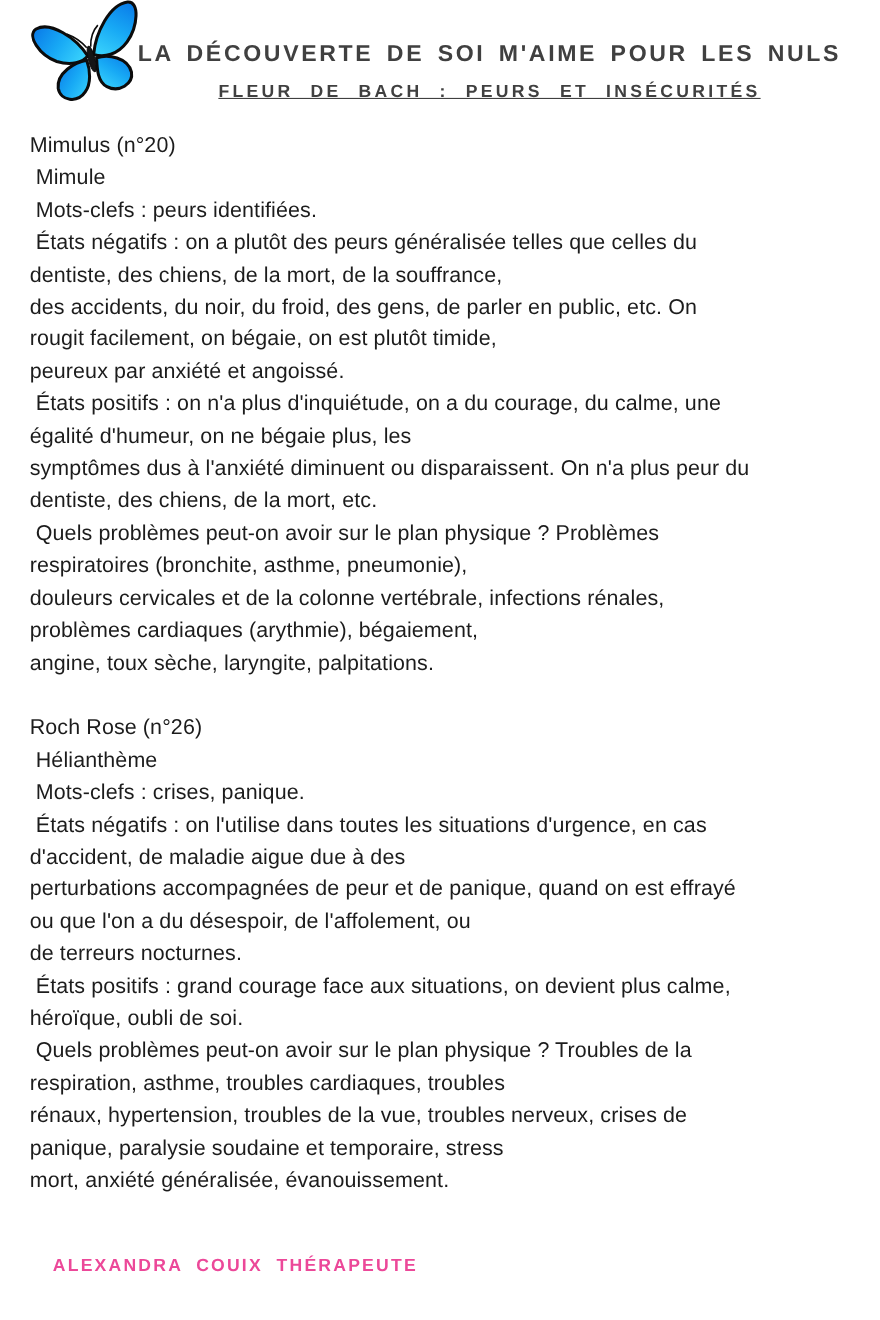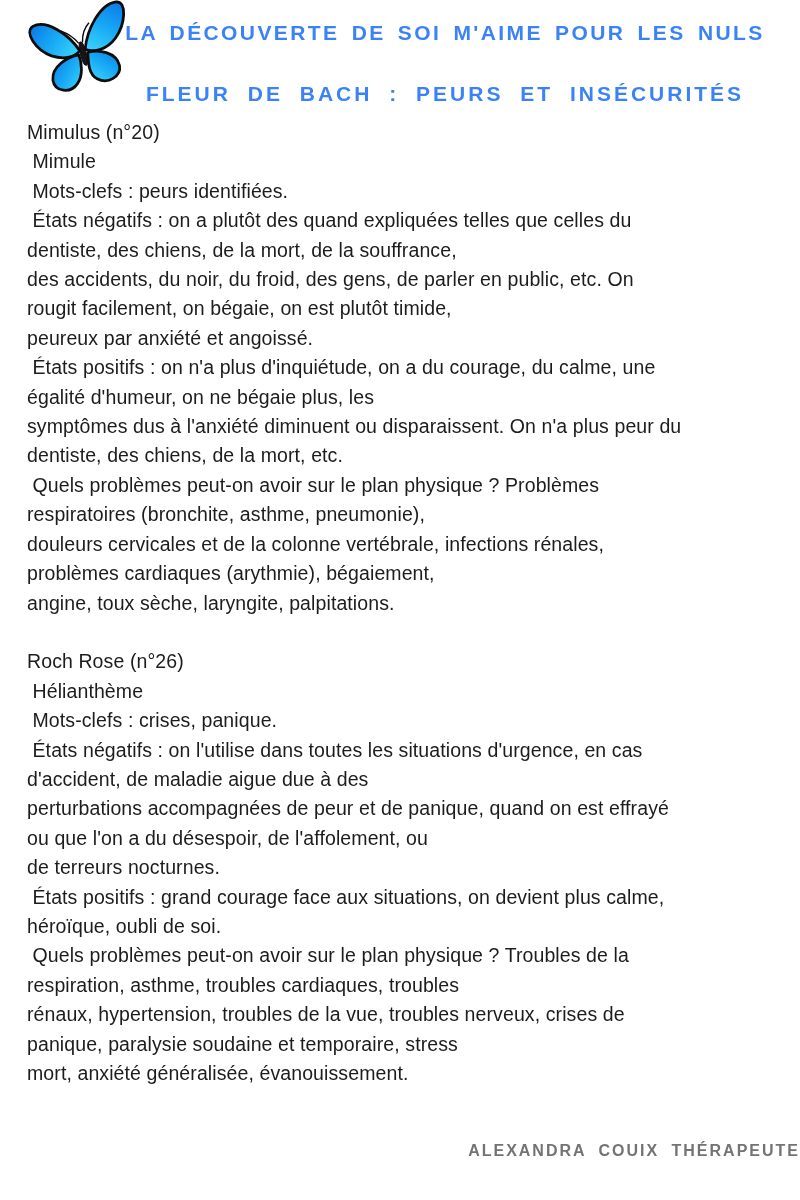--- a/index.html
+++ b/index.html
@@ -18,37 +18,38 @@
     top: 0px;
     width: 128px;
     height: 106px;
   }
   .logo-wrap svg { width: 100%; height: 100%; }
 
   .header-titles {
     position: absolute;
     left: 90px;
     right: 0;
-    top: 0;
+    top: 16px;
     text-align: center;
-    color: #3b82f6;
+    color: #404040;
   }
   .title-line1 {
     margin-top: 21px;
     font-size: 21px;
     font-weight: 700;
     letter-spacing: 2.4px;
     word-spacing: 4px;
   }
   .title-line2 {
-    margin-top: 37px;
-    font-size: 21px;
+    margin-top: 14px;
+    font-size: 16px;
     font-weight: 800;
     letter-spacing: 3px;
     word-spacing: 8px;
+    text-decoration: underline;
   }
 
   
   .doc-body {
     position: absolute;
     left: 27px;
     right: 15px;
     top: 118px;
     color: #1c1c1c;
   }
@@ -61,23 +62,23 @@
   }
   .section { display: block; }
   .section + .section { margin-top: 29.4px; }
 
   
   .doc-footer {
     position: absolute;
     left: 0;
     right: 0;
     top: 1142px;
-    text-align: right;
+    text-align: left;
     padding-left: 48px;
-    color: #737373;
+    color: #ec4899;
     font-size: 16px;
     font-weight: 600;
     letter-spacing: 2px;
     word-spacing: 6px;
   }
 </style>
 </head>
 <body>
 
 <div class="logo-wrap">
@@ -115,21 +116,21 @@
   <div class="title-line1">LA DÉCOUVERTE DE SOI M'AIME POUR LES NULS</div>
   <div class="title-line2">FLEUR DE BACH : PEURS ET INSÉCURITÉS</div>
 </div>
 
 <div class="doc-body">
 
   <div class="section">
     <div class="ln">Mimulus (n°20)</div>
     <div class="ln"> Mimule</div>
     <div class="ln"> Mots-clefs : peurs identifiées.</div>
-    <div class="ln"> États négatifs : on a plutôt des quand expliquées telles que celles du</div>
+    <div class="ln"> États négatifs : on a plutôt des peurs généralisée telles que celles du</div>
     <div class="ln">dentiste, des chiens, de la mort, de la souffrance,</div>
     <div class="ln">des accidents, du noir, du froid, des gens, de parler en public, etc. On</div>
     <div class="ln">rougit facilement, on bégaie, on est plutôt timide,</div>
     <div class="ln">peureux par anxiété et angoissé.</div>
     <div class="ln"> États positifs : on n'a plus d'inquiétude, on a du courage, du calme, une</div>
     <div class="ln">égalité d'humeur, on ne bégaie plus, les</div>
     <div class="ln">symptômes dus à l'anxiété diminuent ou disparaissent. On n'a plus peur du</div>
     <div class="ln">dentiste, des chiens, de la mort, etc.</div>
     <div class="ln"> Quels problèmes peut-on avoir sur le plan physique ? Problèmes</div>
     <div class="ln">respiratoires (bronchite, asthme, pneumonie),</div>

